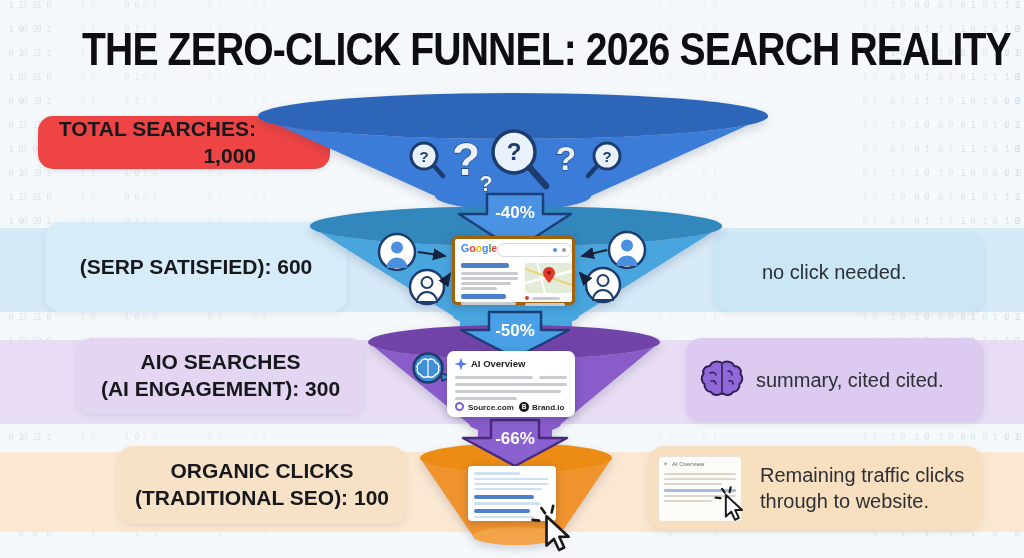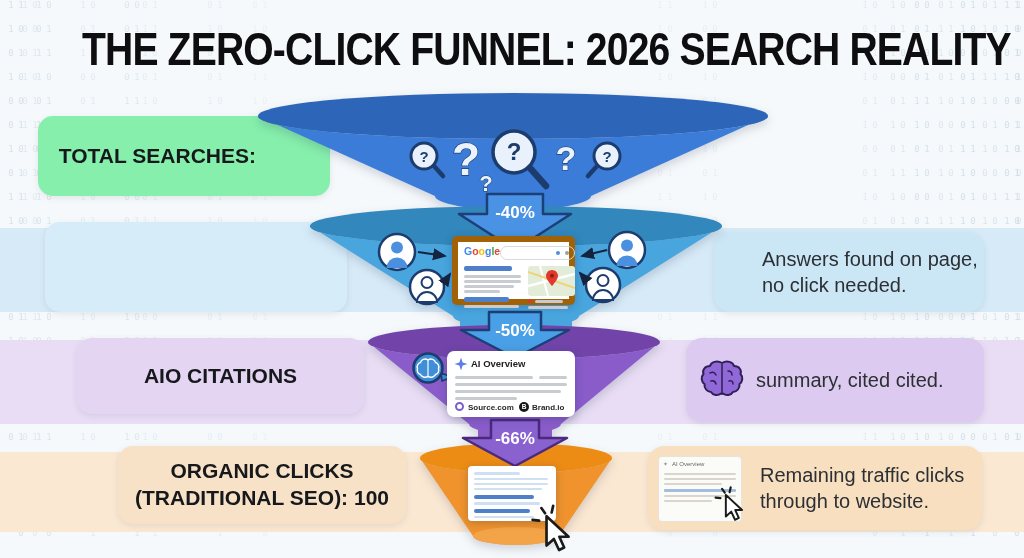--- a/index.html
+++ b/index.html
@@ -17,39 +17,39 @@
 
   
   .band{position:absolute;left:0;width:1024px;z-index:1;}
   .band-blue{top:228px;height:84px;background:#d7eaf7;}
   .band-purple{top:340px;height:84px;background:#e8ddf4;}
   .band-orange{top:452px;height:80px;background:#fbe8d2;}
 
   
   .lbox{position:absolute;z-index:2;border-radius:15px;display:flex;flex-direction:column;justify-content:center;
         font-weight:bold;color:#16181c;font-size:21px;line-height:1.28;box-shadow:0 2px 6px rgba(40,60,90,.10);}
-  .lbox1{left:38px;top:116px;width:292px;height:80px;background:#86efac;text-align:right;padding-right:74px;box-sizing:border-box;}
+  .lbox1{left:38px;top:116px;width:292px;height:53px;background:#ef4444;text-align:right;padding-right:74px;box-sizing:border-box;}
   .lbox2{left:45px;top:222px;width:302px;height:90px;background:#d6ecf9;text-align:center;}
   .lbox3{left:77px;top:338px;width:287px;height:76px;background:#e4d6f2;text-align:center;}
   .lbox4{left:118px;top:446px;width:288px;height:78px;background:#f8e2c7;text-align:center;}
 
   
   .rbox{position:absolute;z-index:2;border-radius:16px;display:flex;flex-direction:column;justify-content:center;
         font-size:20px;color:#2c3034;line-height:1.3;box-sizing:border-box;box-shadow:0 2px 6px rgba(40,60,90,.10);}
   .rbox1{left:714px;top:232px;width:270px;height:80px;background:#cbe7f6;padding-left:48px;}
   .rbox2{left:686px;top:338px;width:298px;height:84px;background:#dccaf0;padding-left:70px;}
   .rbox3{left:648px;top:446px;width:334px;height:84px;background:#f7dfc0;padding-left:112px;}
   .rbox .icon-abs{position:absolute;}
 
   
   .funnel-svg{position:absolute;inset:0;z-index:3;filter:drop-shadow(0 4px 5px rgba(20,40,80,.18));}
 
   
   .card{position:absolute;z-index:4;background:#fff;border-radius:5px;box-shadow:0 2px 8px rgba(20,40,80,.25);}
-  .serp-card{left:452px;top:236px;width:123px;height:69px;border:6px solid #a16207;box-sizing:border-box;}
+  .serp-card{left:452px;top:236px;width:123px;height:69px;border:3px solid #a16207;box-sizing:border-box;}
   .google-logo{position:absolute;left:6px;top:3px;font-size:10.5px;font-weight:bold;letter-spacing:0;}
   .gl-b{color:#4285F4}.gl-r{color:#EA4335}.gl-y{color:#FBBC05}.gl-g{color:#34A853}
   .search-pill{position:absolute;left:42px;top:4px;width:73px;height:12px;border:1px solid #d6d9de;border-radius:7px;}
   .pill-dot1{position:absolute;right:14px;top:3.5px;width:4px;height:4px;border-radius:50%;background:#4a90e2;}
   .pill-dot2{position:absolute;right:5px;top:3.5px;width:4px;height:4px;border-radius:50%;background:#9aa0a6;}
   .bar{position:absolute;border-radius:2px;}
   .bar-blue{background:#4e7fcb;height:4.5px;}
   .bar-gray{background:#c8ccd2;height:2.5px;}
   .bar-lblue{background:#cfe0f2;height:2.5px;}
   .map-thumb{position:absolute;left:70px;top:24px;border-radius:3px;overflow:hidden;}
@@ -100,33 +100,35 @@
     </div>
 
   <div class="title"><span>THE ZERO-CLICK FUNNEL: 2026 SEARCH REALITY</span></div>
 
   <div class="band band-blue"></div>
   <div class="band band-purple"></div>
   <div class="band band-orange"></div>
 
   <div class="lbox lbox1">
     <div>TOTAL SEARCHES:</div>
+    <div>1,000</div>
   </div>
   <div class="lbox lbox2">
+    <div>(SERP SATISFIED): 600</div>
   </div>
   <div class="lbox lbox3">
-    <div>AIO CITATIONS</div>
+    <div>AIO SEARCHES</div>
+    <div>(AI ENGAGEMENT): 300</div>
   </div>
   <div class="lbox lbox4">
     <div>ORGANIC CLICKS</div>
     <div>(TRADITIONAL SEO): 100</div>
   </div>
 
   <div class="rbox rbox1">
-    <div>Answers found on page,</div>
     <div>no click needed.</div>
   </div>
 
   <div class="rbox rbox2">
     <svg class="icon-abs" style="left:14px;top:20px;" width="44" height="42" viewBox="-2 -3 44 42">
       <path d="M20,2 C15,-1 9,1 8,5 C3,5 0,9 1.5,13 C-1.5,16 -0.5,21 2.5,23 C2,27 5,31 9,31 C11,34.5 16,35 19,32.5 C19.6,33 20.4,33 21,32.5 C24,35 29,34.5 31,31 C35,31 38,27 37.5,23 C40.5,21 41.5,16 38.5,13 C40,9 37,5 32,5 C31,1 25,-1 20,2 Z" fill="#9168d8" stroke="#2f1f55" stroke-width="2" stroke-linejoin="round"></path>
       <path d="M20,3 L20,32" stroke="#2f1f55" stroke-width="1.5" fill="none"></path>
       <path d="M8,12 q4,-2 6,2 M9,20 q4,-1 5,3 M26,10 q4,0 4,4 M27,20 q4,-1 4,3" stroke="#2f1f55" stroke-width="1.5" fill="none" stroke-linecap="round"></path>
     </svg>
     <div>summary, cited cited.</div>

